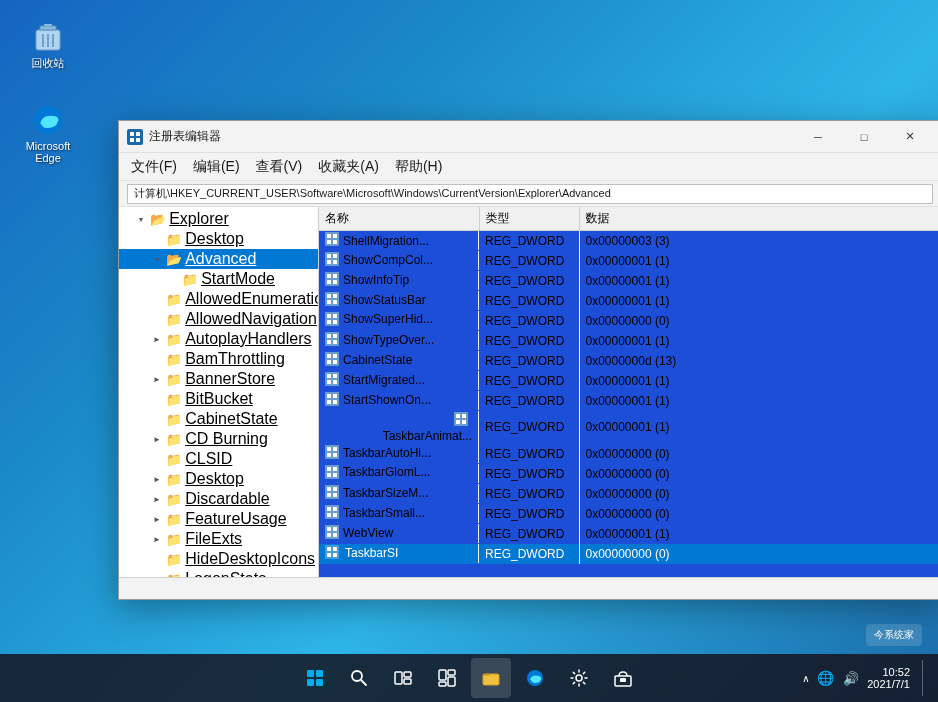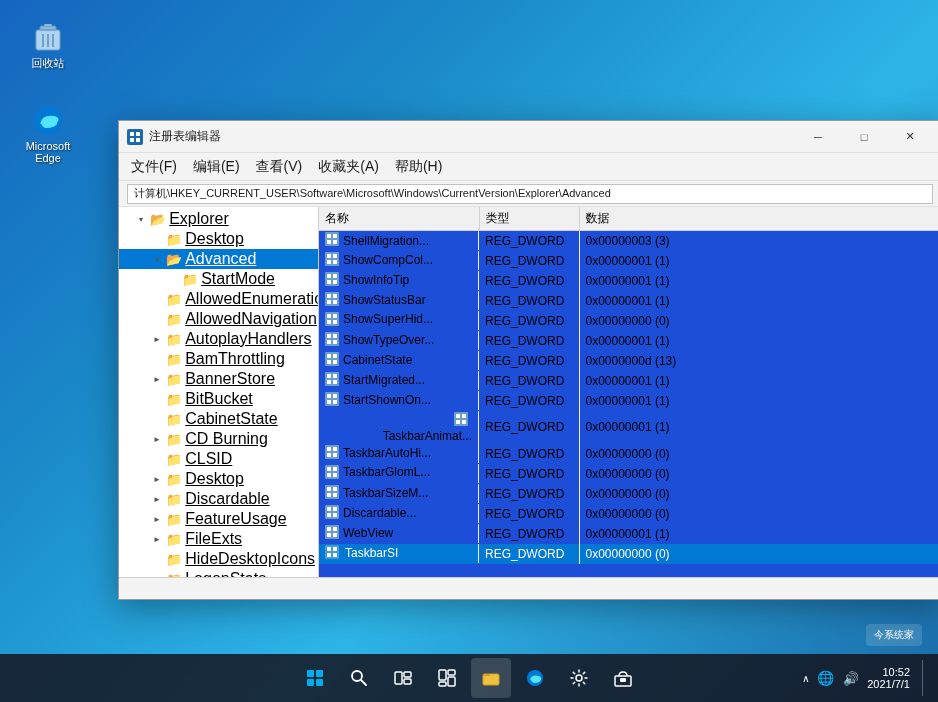--- a/index.html
+++ b/index.html
@@ -710,21 +710,21 @@
               </tr>
               <tr>
                 <td style="display: flex; align-items: center;">
                   <span style="margin-right: 4px; flex-shrink: 0;"><svg width="14" height="14" viewBox="0 0 14 14">
                       <rect width="14" height="14" rx="1" fill="#6b9ecc"></rect>
                       <rect x="2" y="2" width="4" height="4" fill="white" rx="0.3"></rect>
                       <rect x="8" y="2" width="4" height="4" fill="white" rx="0.3"></rect>
                       <rect x="2" y="8" width="4" height="4" fill="white" rx="0.3"></rect>
                       <rect x="8" y="8" width="4" height="4" fill="white" rx="0.3"></rect>
                     </svg></span>
-                  <span>Discardable...</span>
+                  <span>TaskbarSmall...</span>
                 </td>
                 <td>REG_DWORD</td>
                 <td>0x00000000 (0)</td>
               </tr>
               <tr>
                 <td style="display: flex; align-items: center;">
                   <span style="margin-right: 4px; flex-shrink: 0;"><svg width="14" height="14" viewBox="0 0 14 14">
                       <rect width="14" height="14" rx="1" fill="#6b9ecc"></rect>
                       <rect x="2" y="2" width="4" height="4" fill="white" rx="0.3"></rect>
                       <rect x="8" y="2" width="4" height="4" fill="white" rx="0.3"></rect>

